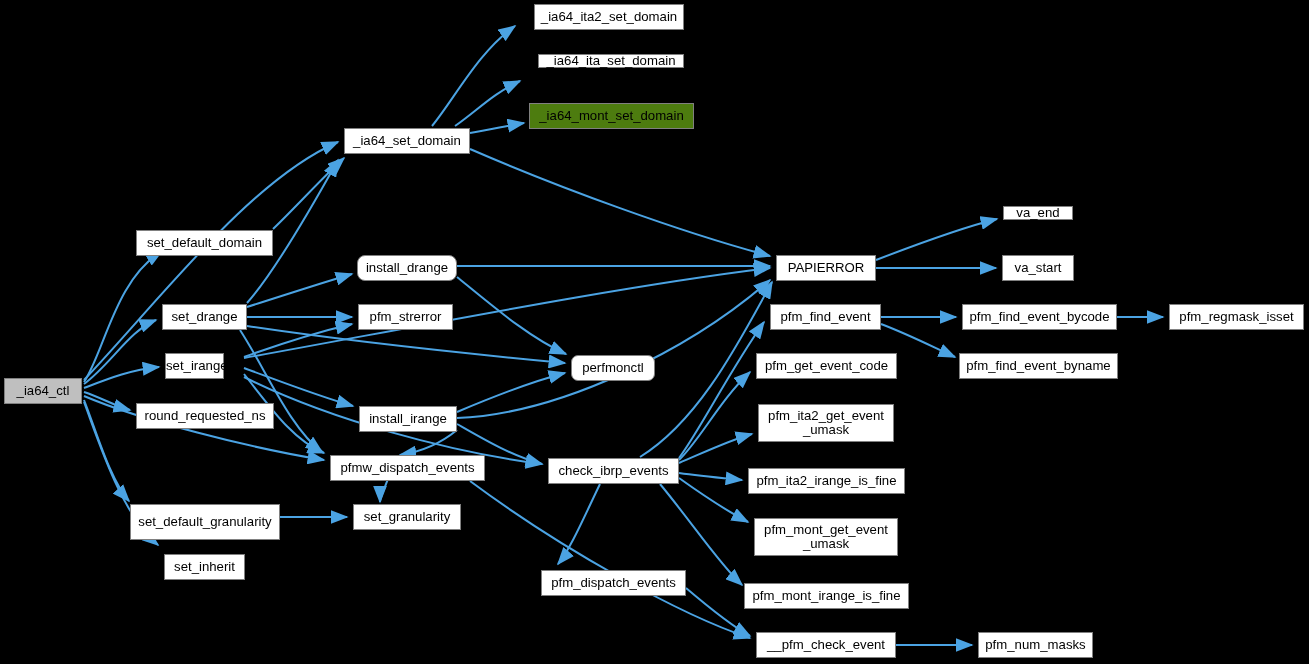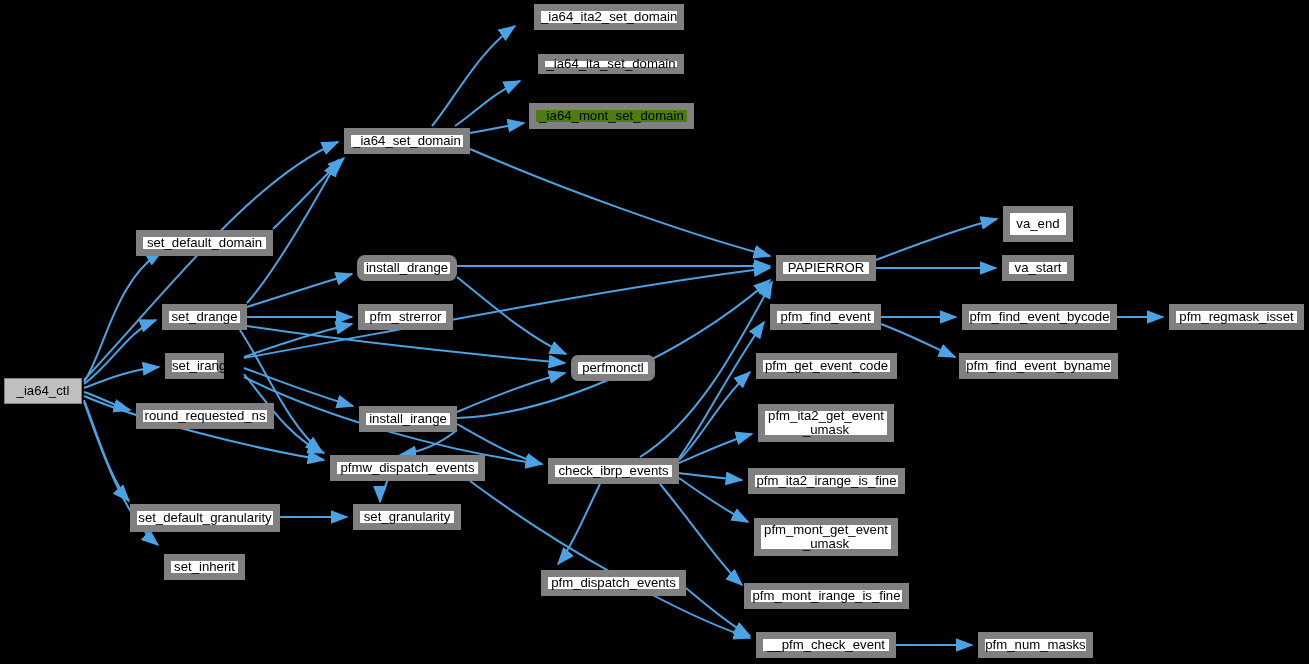--- a/index.html
+++ b/index.html
@@ -21,21 +21,21 @@
     left: 0;
     top: 0;
     width: 1309px;
     height: 664px;
     pointer-events: none;
   }
   .node {
     position: absolute;
     box-sizing: border-box;
     background: #ffffff;
-    border: 7px solid #a21caf;
+    border: 1px solid #a21caf;
     color: #000000;
     font-size: 13.2px;
     line-height: 14px;
     display: flex;
     align-items: center;
     justify-content: center;
     text-align: center;
     white-space: pre;
     letter-spacing: 0px;
   }
@@ -106,45 +106,45 @@
         <path d="M 881,317 L 956,317" fill="none" stroke="#4ba3e3" stroke-width="2" marker-end="url(#arrow)"></path>
         <path d="M 881,324 C 910,335 935,348 955,357" fill="none" stroke="#4ba3e3" stroke-width="2" marker-end="url(#arrow)"></path>
         <path d="M 1117,317 L 1163,317" fill="none" stroke="#4ba3e3" stroke-width="2" marker-end="url(#arrow)"></path>
         <path d="M 679,458 C 700,430 730,370 764,322" fill="none" stroke="#4ba3e3" stroke-width="2" marker-end="url(#arrow)"></path>
         <path d="M 679,460 C 700,440 720,400 750,372" fill="none" stroke="#4ba3e3" stroke-width="2" marker-end="url(#arrow)"></path>
       </g>
   </svg>
   <div id="nodes">
       <div class="node root" style="left: 4px; top: 378px; width: 78px; height: 26px; background: rgb(191, 191, 191); border-color: rgb(128, 128, 128); color: rgb(0, 0, 0);"><span class="node-label">_ia64_ctl</span></div>
       <div class="node" style="left: 534px; top: 4px; width: 150px; height: 26px; background: rgb(255, 255, 255); border-color: rgb(128, 128, 128); color: rgb(0, 0, 0);"><span class="node-label">_ia64_ita2_set_domain</span></div>
-      <div class="node" style="left: 538px; top: 54px; width: 146px; height: 20px; background: rgb(255, 255, 255); border-color: rgb(128, 128, 128); color: rgb(0, 0, 0);"><span class="node-label">_ia64_ita_set_domain</span></div>
+      <div class="node" style="left: 538px; top: 54px; width: 146px; height: 14px; background: rgb(255, 255, 255); border-color: rgb(128, 128, 128); color: rgb(0, 0, 0);"><span class="node-label">_ia64_ita_set_domain</span></div>
       <div class="node" style="left: 529px; top: 103px; width: 165px; height: 26px; background: #4d7c0f; border-color: rgb(128, 128, 128); color: rgb(0, 0, 0);"><span class="node-label">_ia64_mont_set_domain</span></div>
       <div class="node" style="left: 344px; top: 128px; width: 126px; height: 26px; background: rgb(255, 255, 255); border-color: rgb(128, 128, 128); color: rgb(0, 0, 0);"><span class="node-label">_ia64_set_domain</span></div>
       <div class="node" style="left: 136px; top: 230px; width: 137px; height: 26px; background: rgb(255, 255, 255); border-color: rgb(128, 128, 128); color: rgb(0, 0, 0);"><span class="node-label">set_default_domain</span></div>
       <div class="node" style="left: 357px; top: 255px; width: 100px; height: 26px; background: rgb(255, 255, 255); border-color: rgb(128, 128, 128); color: rgb(0, 0, 0); border-radius: 8px;"><span class="node-label">install_drange</span></div>
       <div class="node" style="left: 776px; top: 255px; width: 100px; height: 26px; background: rgb(255, 255, 255); border-color: rgb(128, 128, 128); color: rgb(0, 0, 0);"><span class="node-label">PAPIERROR</span></div>
-      <div class="node" style="left: 1003px; top: 206px; width: 70px; height: 36px; background: rgb(255, 255, 255); border-color: rgb(128, 128, 128); color: rgb(0, 0, 0);"><span class="node-label">va_end</span></div>
+      <div class="node" style="left: 1003px; top: 206px; width: 70px; height: 14px; background: rgb(255, 255, 255); border-color: rgb(128, 128, 128); color: rgb(0, 0, 0);"><span class="node-label">va_end</span></div>
       <div class="node" style="left: 1002px; top: 255px; width: 72px; height: 26px; background: rgb(255, 255, 255); border-color: rgb(128, 128, 128); color: rgb(0, 0, 0);"><span class="node-label">va_start</span></div>
       <div class="node" style="left: 162px; top: 304px; width: 85px; height: 26px; background: rgb(255, 255, 255); border-color: rgb(128, 128, 128); color: rgb(0, 0, 0);"><span class="node-label">set_drange</span></div>
       <div class="node" style="left: 358px; top: 304px; width: 95px; height: 26px; background: rgb(255, 255, 255); border-color: rgb(128, 128, 128); color: rgb(0, 0, 0);"><span class="node-label">pfm_strerror</span></div>
       <div class="node" style="left: 770px; top: 304px; width: 111px; height: 26px; background: rgb(255, 255, 255); border-color: rgb(128, 128, 128); color: rgb(0, 0, 0);"><span class="node-label">pfm_find_event</span></div>
       <div class="node" style="left: 962px; top: 304px; width: 155px; height: 26px; background: rgb(255, 255, 255); border-color: rgb(128, 128, 128); color: rgb(0, 0, 0);"><span class="node-label">pfm_find_event_bycode</span></div>
       <div class="node" style="left: 1169px; top: 304px; width: 135px; height: 26px; background: rgb(255, 255, 255); border-color: rgb(128, 128, 128); color: rgb(0, 0, 0);"><span class="node-label">pfm_regmask_isset</span></div>
       <div class="node" style="left: 165px; top: 353px; width: 59px; height: 26px; background: rgb(255, 255, 255); border-color: rgb(128, 128, 128); color: rgb(0, 0, 0);"><span class="node-label">set_irange</span></div>
       <div class="node" style="left: 571px; top: 355px; width: 84px; height: 26px; background: rgb(255, 255, 255); border-color: rgb(128, 128, 128); color: rgb(0, 0, 0); border-radius: 7px;"><span class="node-label">perfmonctl</span></div>
       <div class="node" style="left: 756px; top: 353px; width: 141px; height: 26px; background: rgb(255, 255, 255); border-color: rgb(128, 128, 128); color: rgb(0, 0, 0);"><span class="node-label">pfm_get_event_code</span></div>
       <div class="node" style="left: 959px; top: 353px; width: 159px; height: 26px; background: rgb(255, 255, 255); border-color: rgb(128, 128, 128); color: rgb(0, 0, 0);"><span class="node-label">pfm_find_event_byname</span></div>
       <div class="node" style="left: 136px; top: 403px; width: 138px; height: 26px; background: rgb(255, 255, 255); border-color: rgb(128, 128, 128); color: rgb(0, 0, 0);"><span class="node-label">round_requested_ns</span></div>
       <div class="node" style="left: 359px; top: 406px; width: 98px; height: 26px; background: rgb(255, 255, 255); border-color: rgb(128, 128, 128); color: rgb(0, 0, 0);"><span class="node-label">install_irange</span></div>
       <div class="node" style="left: 758px; top: 404px; width: 136px; height: 38px; background: rgb(255, 255, 255); border-color: rgb(128, 128, 128); color: rgb(0, 0, 0);"><span class="node-label">pfm_ita2_get_event
 _umask</span></div>
       <div class="node" style="left: 330px; top: 455px; width: 155px; height: 26px; background: rgb(255, 255, 255); border-color: rgb(128, 128, 128); color: rgb(0, 0, 0);"><span class="node-label">pfmw_dispatch_events</span></div>
       <div class="node" style="left: 548px; top: 458px; width: 131px; height: 26px; background: rgb(255, 255, 255); border-color: rgb(128, 128, 128); color: rgb(0, 0, 0);"><span class="node-label">check_ibrp_events</span></div>
       <div class="node" style="left: 748px; top: 468px; width: 157px; height: 26px; background: rgb(255, 255, 255); border-color: rgb(128, 128, 128); color: rgb(0, 0, 0);"><span class="node-label">pfm_ita2_irange_is_fine</span></div>
-      <div class="node" style="left: 130px; top: 504px; width: 150px; height: 28px; background: rgb(255, 255, 255); border-color: rgb(128, 128, 128); color: rgb(0, 0, 0);"><span class="node-label">set_default_granularity</span></div>
+      <div class="node" style="left: 130px; top: 504px; width: 150px; height: 36px; background: rgb(255, 255, 255); border-color: rgb(128, 128, 128); color: rgb(0, 0, 0);"><span class="node-label">set_default_granularity</span></div>
       <div class="node" style="left: 353px; top: 504px; width: 108px; height: 26px; background: rgb(255, 255, 255); border-color: rgb(128, 128, 128); color: rgb(0, 0, 0);"><span class="node-label">set_granularity</span></div>
       <div class="node" style="left: 754px; top: 518px; width: 144px; height: 38px; background: rgb(255, 255, 255); border-color: rgb(128, 128, 128); color: rgb(0, 0, 0); align-items: center;"><span class="node-label">pfm_mont_get_event
 _umask</span></div>
       <div class="node" style="left: 164px; top: 554px; width: 81px; height: 26px; background: rgb(255, 255, 255); border-color: rgb(128, 128, 128); color: rgb(0, 0, 0);"><span class="node-label">set_inherit</span></div>
       <div class="node" style="left: 541px; top: 570px; width: 145px; height: 26px; background: rgb(255, 255, 255); border-color: rgb(128, 128, 128); color: rgb(0, 0, 0);"><span class="node-label">pfm_dispatch_events</span></div>
       <div class="node" style="left: 744px; top: 583px; width: 165px; height: 26px; background: rgb(255, 255, 255); border-color: rgb(128, 128, 128); color: rgb(0, 0, 0);"><span class="node-label">pfm_mont_irange_is_fine</span></div>
       <div class="node" style="left: 756px; top: 632px; width: 140px; height: 26px; background: rgb(255, 255, 255); border-color: rgb(128, 128, 128); color: rgb(0, 0, 0);"><span class="node-label">__pfm_check_event</span></div>
       <div class="node" style="left: 978px; top: 632px; width: 115px; height: 26px; background: rgb(255, 255, 255); border-color: rgb(128, 128, 128); color: rgb(0, 0, 0);"><span class="node-label">pfm_num_masks</span></div>
     </div>
 </div>

